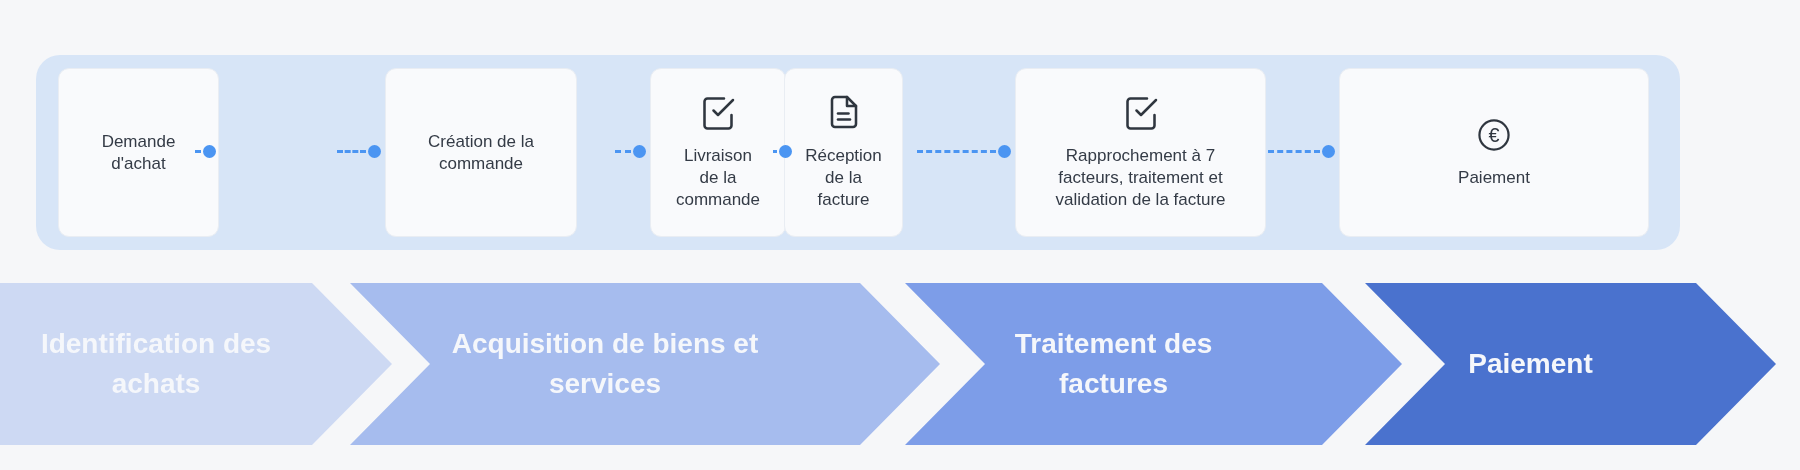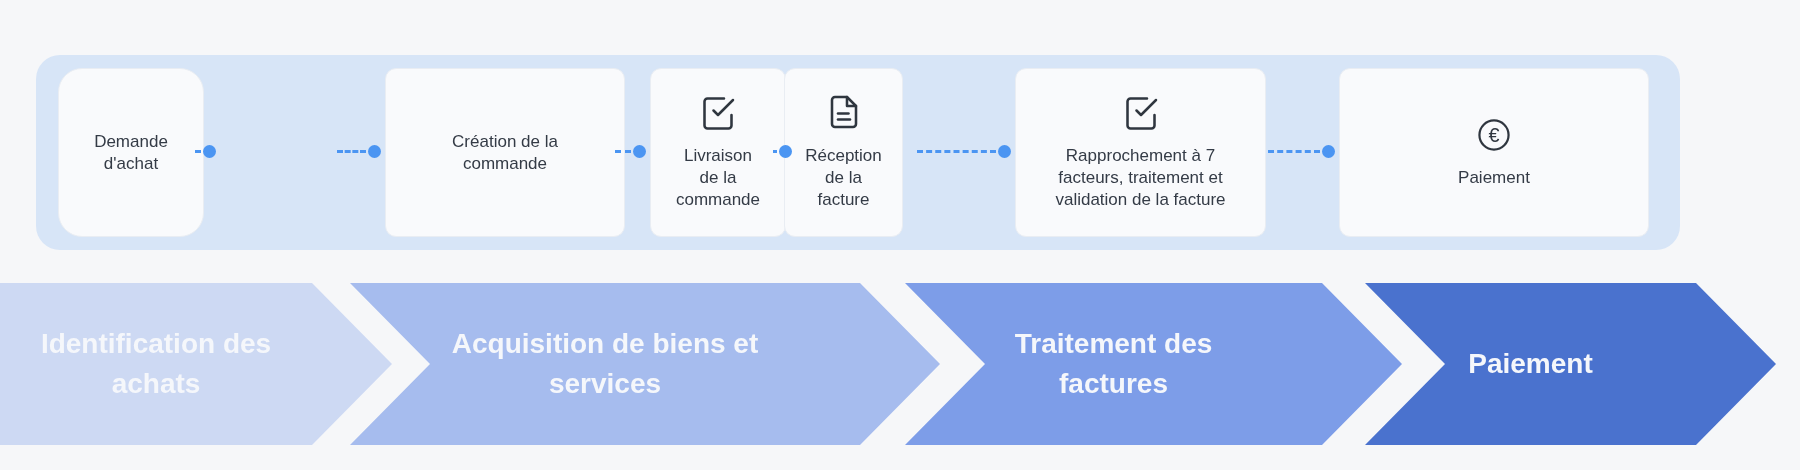--- a/index.html
+++ b/index.html
@@ -86,27 +86,27 @@
     text-align: center;
     white-space: pre-line;
     color: inherit;
   }
 </style>
 </head>
 <body style="background: rgb(246, 247, 249);">
 
 <div class="band" style="background: rgb(215, 229, 247);">
 
-  <div class="card" style="left:22px;width:146px;border-radius:24px;">
+  <div class="card" style="left:22px;width:161px;">
     <span class="card-label">Demande
 d'achat</span>
   </div>
 
 
-  <div class="card" style="left:349px;width:240px;">
+  <div class="card" style="left:349px;width:192px;">
     <span class="card-label">Création de la
 commande</span>
   </div>
 
   <div class="card" style="left:614px;width:136px;">
     <span class="icon" style="color: rgb(47, 54, 63);">
       <svg width="36" height="36" viewBox="0 0 24 24" fill="none" stroke="currentColor" stroke-width="1.7" stroke-linecap="round" stroke-linejoin="round">
         <polyline points="9 11 12 14 22 4"></polyline>
         <path d="M21 14v7a2 2 0 0 1-2 2H5a2 2 0 0 1-2-2V5a2 2 0 0 1 2-2h11"></path>
       </svg>

